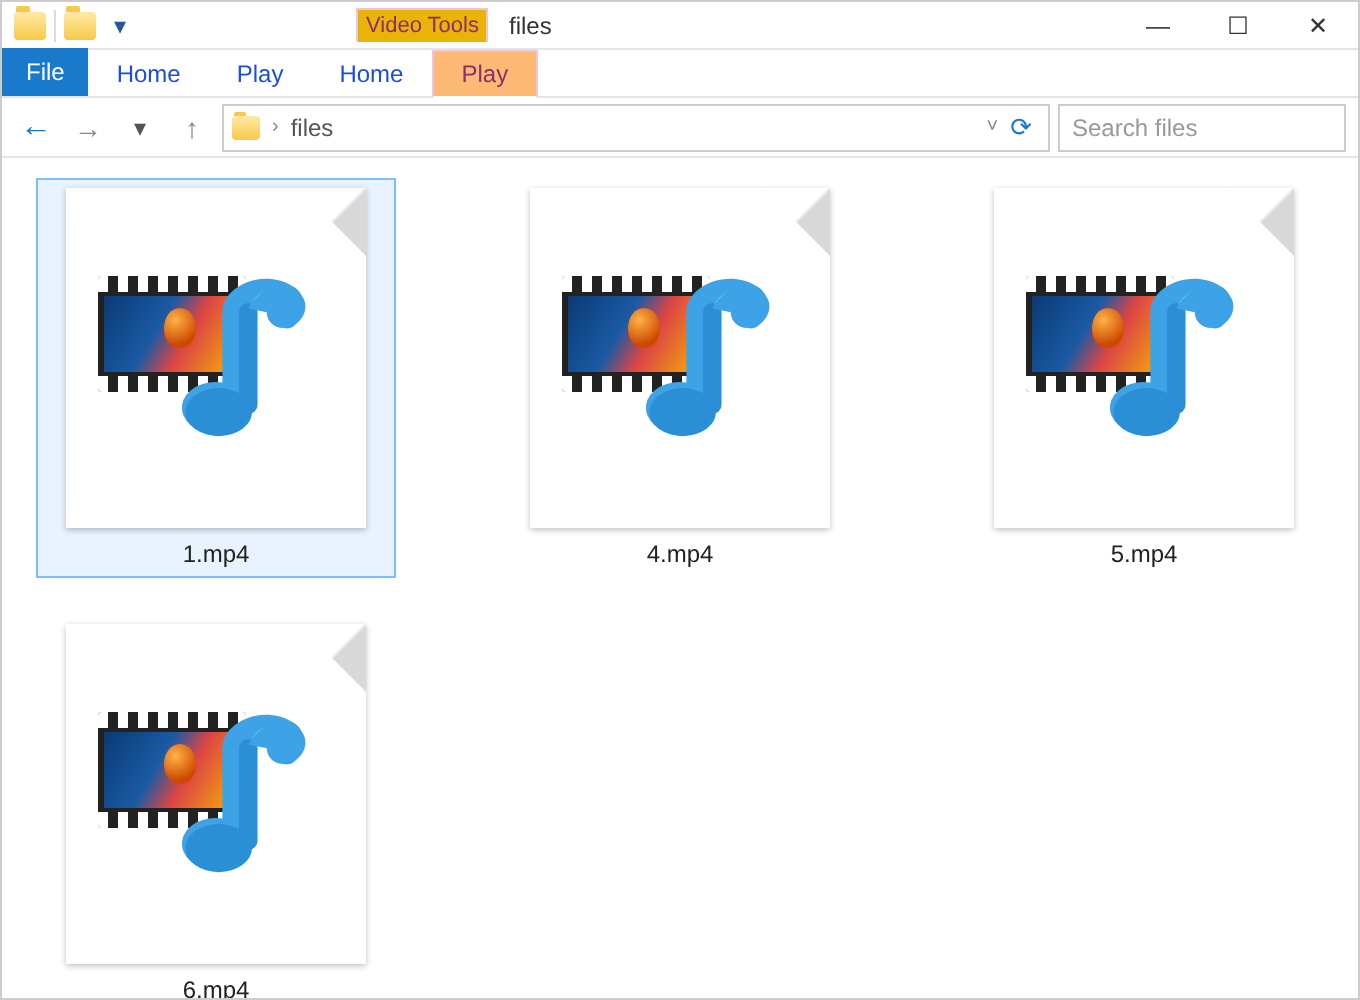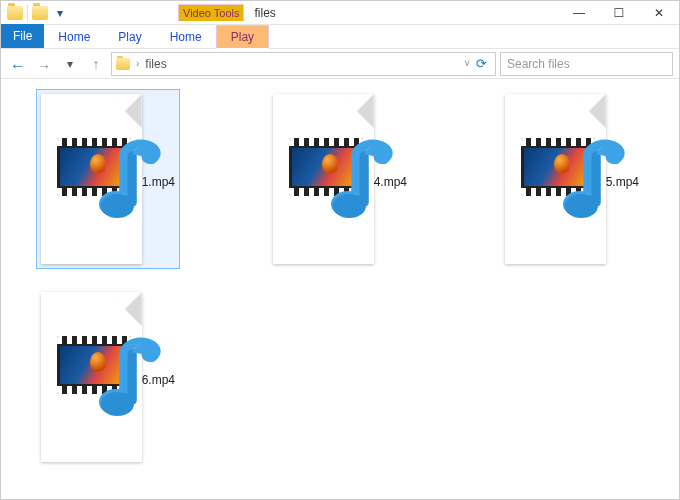--- a/index.html
+++ b/index.html
@@ -28,27 +28,27 @@
   .nav-btn { width:22px; height:22px; display:flex; align-items:center; justify-content:center; border-radius:3px; }
   .nav-btn.back { color:#1979ca; font-size:16px; }
   .nav-btn.fwd, .nav-btn.up { color:#888; font-size:14px; }
   .addr-box { flex:1; height:24px; border:1px solid #ccc; display:flex; align-items:center; padding:0 4px; gap:6px; }
   .addr-box .mini-folder { width:14px; height:12px; background:linear-gradient(#ffe9a6,#f7c948); border-radius:2px; position:relative; }
   .addr-box .mini-folder::before { content:""; position:absolute; top:-2px; left:1px; width:6px; height:2px; background:#f7c948; border-radius:1px 1px 0 0; }
   .addr-box .chev { color:#888; font-size:10px; }
   .addr-right { display:flex; align-items:center; gap:6px; padding-right:4px; }
   .addr-dd { color:#888; font-size:10px; }
   .refresh { color:#1979ca; font-size:13px; }
-  .search-box { width:173px; height:24px; border:1px solid #ccc; display:flex; align-items:center; padding:0 6px; color:#888; gap:6px; }
+  .search-box { width:144px; height:24px; border:1px solid #ccc; display:flex; align-items:center; padding:0 6px; color:#888; gap:6px; }
   .search-box input { border:none; outline:none; width:100%; font-size:12px; color:#333; }
   .search-box input::placeholder { color:#999; }
 
   
   .content { padding: 10px 6px; display:grid; grid-template-columns: repeat(3, 1fr); column-gap: 30px; row-gap: 18px; justify-items:center; }
-  .item { width: 144px; display:flex; flex-direction:row; align-items:center; padding:4px; border:1px solid transparent; }
+  .item { width: 180px; display:flex; flex-direction:column; align-items:center; padding:4px; border:1px solid transparent; }
   .item.selected { border:1px solid #7abfff; background:#e8f3ff; }
   .thumb { width:150px; height:170px; background:#fff; position:relative; box-shadow: 0 1px 3px rgba(0,0,0,0.25); }
   .dogear { position:absolute; top:0; right:0; width:34px; height:34px; background:linear-gradient(135deg,#fff 48%, #d9d9d9 52%); clip-path: polygon(0 0, 100% 100%, 100% 0); }
   .dogear::after { content:""; position:absolute; left:0; top:0; width:34px; height:34px; background:#f3f3f3; clip-path: polygon(0 0, 100% 100%, 0 100%); box-shadow: inset -1px -1px 1px rgba(0,0,0,0.1); }
 
   .media { position:absolute; left:16px; top:40px; width:120px; height:100px; }
   .filmstrip { position:absolute; left:0; top:4px; width:74px; height:58px; background:#222; border-radius:2px; overflow:hidden; }
   .filmstrip::before, .filmstrip::after {
     content:""; position:absolute; left:0; right:0; height:8px;
     background-image: repeating-linear-gradient(90deg,#fff 0 5px,#222 5px 10px);

